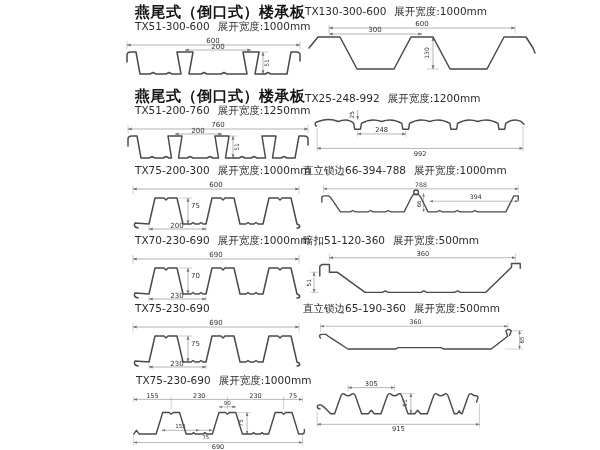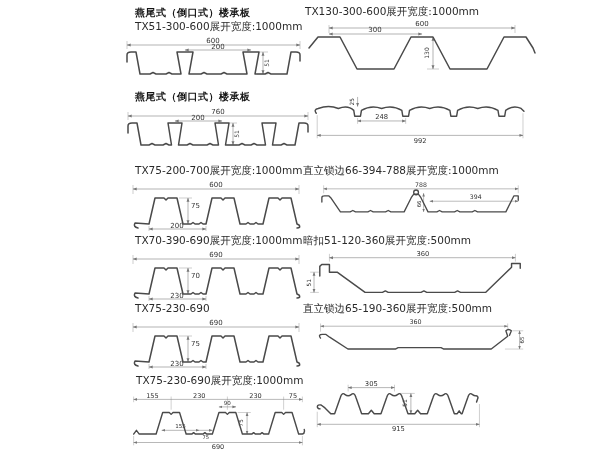--- a/index.html
+++ b/index.html
@@ -1,20 +1,20 @@
 <!DOCTYPE html>
 <html><head>
 <meta charset="utf-8">
 <style>
   html,body{margin:0;padding:0}
   body{width:600px;height:450px;background:#ffffff;position:relative;overflow:hidden;
        font-family:"DejaVu Sans","Liberation Sans",sans-serif;}
   .sec{position:absolute}
-  .hd{font-size:10px;font-weight:bold;color:#141414;letter-spacing:.5px;line-height:15px;white-space:nowrap}
-  .ttl{font-size:10.5px;color:#2a2a2a;line-height:13px;display:flex;gap:0;white-space:nowrap}
+  .hd{font-size:15px;font-weight:bold;color:#141414;letter-spacing:.5px;line-height:15px;white-space:nowrap}
+  .ttl{font-size:10.5px;color:#2a2a2a;line-height:13px;display:flex;gap:8px;white-space:nowrap}
   svg.prof{display:block;margin-top:3px}
   .p{fill:none;stroke:#4a4a4a;stroke-width:1.5;stroke-linejoin:round;stroke-linecap:round}
   .d{stroke:#808080;stroke-width:.6;fill:none}
   .e{stroke:#9a9a9a;stroke-width:.5;fill:none}
   .t{font-size:7px;fill:#333}
   .ts{font-size:6px;fill:#333}
   .ind{margin-left:12px}
 </style>
 </head>
 <body>
@@ -45,40 +45,44 @@
         <line class="e" x1="134" y1="38" x2="145" y2="38"></line>
       <line class="d" x1="140" y1="16" x2="140" y2="38" marker-start="url(#arw)" marker-end="url(#arw)"></line>
       <text class="ts" transform="translate(146,27) rotate(-90)" text-anchor="middle">51</text>
     </g>
     <path class="p" d="M4,26 L4,19 Q4,16 8,16 L13,16 L17,38 L27,38 L30,36.5 L33,38 L43,38 L46,36.5 L49,38 L58,38 L54,16 L70,16 L66,38 L78,38 L81,36.5 L84,38 L98,38 L101,36.5 L104,38 L124,38 L120,16 L136,16 L132,38 L142,38 L145,36.5 L148,38 L158,38 L164,38 L168,16 L173,16 Q177,16 177,19 L177,25"></path>
   </svg>
 </div>
 
 <div class="sec" style="left:123px;top:89px">
   <div class="hd ind">燕尾式（倒口式）楼承板</div>
+  <div class="ttl ind">
+    <span>TX51-200-760</span>
+    <span>展开宽度:1250mm</span>
+  </div>
   <svg class="prof" width="190" height="46" viewBox="0 0 190 46">
     <g>
       <line class="e" x1="5" y1="5" x2="5" y2="13"></line>
         <line class="e" x1="185" y1="5" x2="185" y2="13"></line>
       <line class="d" x1="5" y1="9" x2="185" y2="9" marker-start="url(#arw)" marker-end="url(#arw)"></line>
       <text class="t" x="95" y="7" text-anchor="middle">760</text>
       <line class="d" x1="52" y1="14" x2="99" y2="14" marker-start="url(#arw)" marker-end="url(#arw)"></line>
       <text class="t" x="75" y="12.5" text-anchor="middle">200</text>
       <line class="e" x1="106" y1="16" x2="114" y2="16"></line>
         <line class="e" x1="104" y1="38" x2="114" y2="38"></line>
       <line class="d" x1="110" y1="16" x2="110" y2="38" marker-start="url(#arw)" marker-end="url(#arw)"></line>
       <text class="ts" transform="translate(116,27) rotate(-90)" text-anchor="middle">51</text>
     </g>
     <path class="p" d="M5,26 L5,19 Q5,16 9,16 L14,16 L18,38 L26,38 L29,36.5 L32,38 L40,38 L43,36.5 L46,38 L48.5,38 L45,16 L59,16 L55.5,38 L64,38 L67,36.5 L70,38 L84,38 L87,36.5 L90,38 L95.5,38 L92,16 L106,16 L102.5,38 L116,38 L119,36.5 L122,38 L128,38 L131,36.5 L134,38 L142.5,38 L139,16 L153,16 L149.5,38 L158,38 L161,36.5 L164,38 L172,38 L176,16 L181,16 Q185,16 185,19 L185,25"></path>
   </svg>
 </div>
 
 <div class="sec" style="left:123px;top:164px">
   <div class="ttl ind">
-    <span>TX75-200-700</span>
+    <span>TX75-200-300</span>
     <span>展开宽度:1000mm</span>
   </div>
   <svg class="prof" width="180" height="52" viewBox="0 0 180 52">
     <g>
       <line class="e" x1="10" y1="5" x2="10" y2="14"></line>
         <line class="e" x1="176" y1="5" x2="176" y2="14"></line>
       <line class="d" x1="10" y1="9" x2="176" y2="9" marker-start="url(#arw)" marker-end="url(#arw)"></line>
       <text class="t" x="93" y="7" text-anchor="middle">600</text>
       <line class="e" x1="56" y1="18" x2="69" y2="18"></line>
       <line class="d" x1="65" y1="18" x2="65" y2="44" marker-start="url(#arw)" marker-end="url(#arw)"></line>
@@ -87,21 +91,21 @@
         <line class="e" x1="83" y1="46" x2="83" y2="51"></line>
       <line class="d" x1="26" y1="49" x2="83" y2="49" marker-start="url(#arw)" marker-end="url(#arw)"></line>
       <text class="t" x="54" y="47.5" text-anchor="middle">200</text>
     </g>
     <path class="p" d="M15,48 Q10,47 12,43 L26,44 L32,18 L41,18 L43,20 L45,18 L54,18 L60,44 L68,44 L70,42.5 L72,44 L76,44 L78,42.5 L80,44 L83,44 L89,18 L98,18 L100,20 L102,18 L111,18 L117,44 L123,44 L125,42.5 L127,44 L131,44 L133,42.5 L135,44 L140,44 L146,18 L155,18 L157,20 L159,18 L168,18 L174,44 L176,45 Q178,48 174,48"></path>
   </svg>
 </div>
 
 <div class="sec" style="left:123px;top:234px">
   <div class="ttl ind">
-    <span>TX70-390-690</span>
+    <span>TX70-230-690</span>
     <span>展开宽度:1000mm</span>
   </div>
   <svg class="prof" width="180" height="52" viewBox="0 0 180 52">
     <g>
       <line class="e" x1="10" y1="5" x2="10" y2="14"></line>
         <line class="e" x1="176" y1="5" x2="176" y2="14"></line>
       <line class="d" x1="10" y1="9" x2="176" y2="9" marker-start="url(#arw)" marker-end="url(#arw)"></line>
       <text class="t" x="93" y="7" text-anchor="middle">690</text>
       <line class="e" x1="56" y1="18" x2="69" y2="18"></line>
       <line class="d" x1="65" y1="18" x2="65" y2="44" marker-start="url(#arw)" marker-end="url(#arw)"></line>
@@ -187,20 +191,24 @@
       <text class="t" x="70" y="11" text-anchor="middle">300</text>
       <line class="e" x1="122" y1="48" x2="134" y2="48"></line>
       <line class="d" x1="128" y1="16" x2="128" y2="48" marker-start="url(#arw)" marker-end="url(#arw)"></line>
       <text class="ts" transform="translate(124,32) rotate(-90)" text-anchor="middle">130</text>
     </g>
     <path class="p" d="M4,27 L13,16 L35,16 L52,48 L89,48 L106,16 L128,16 L145,48 L182,48 L199,16 L221,16 L228,27 L230,32"></path>
   </svg>
 </div>
 
 <div class="sec" style="left:305px;top:92px">
+  <div class="ttl">
+    <span>TX25-248-992</span>
+    <span>展开宽度:1200mm</span>
+  </div>
   <svg class="prof" width="235" height="50" viewBox="0 0 235 52">
     <g>
       <line class="d" x1="50" y1="2" x2="50" y2="12" marker-end="url(#arw)"></line>
       <text class="ts" transform="translate(46,7) rotate(-90)" text-anchor="middle">25</text>
       <line class="e" x1="50" y1="24" x2="50" y2="30"></line>
         <line class="e" x1="100" y1="24" x2="100" y2="30"></line>
       <line class="d" x1="50" y1="27" x2="100" y2="27" marker-start="url(#arw)" marker-end="url(#arw)"></line>
       <text class="t" x="75" y="25" text-anchor="middle">248</text>
       <line class="e" x1="8" y1="21" x2="8" y2="45"></line>
         <line class="e" x1="222" y1="19" x2="222" y2="45"></line>

